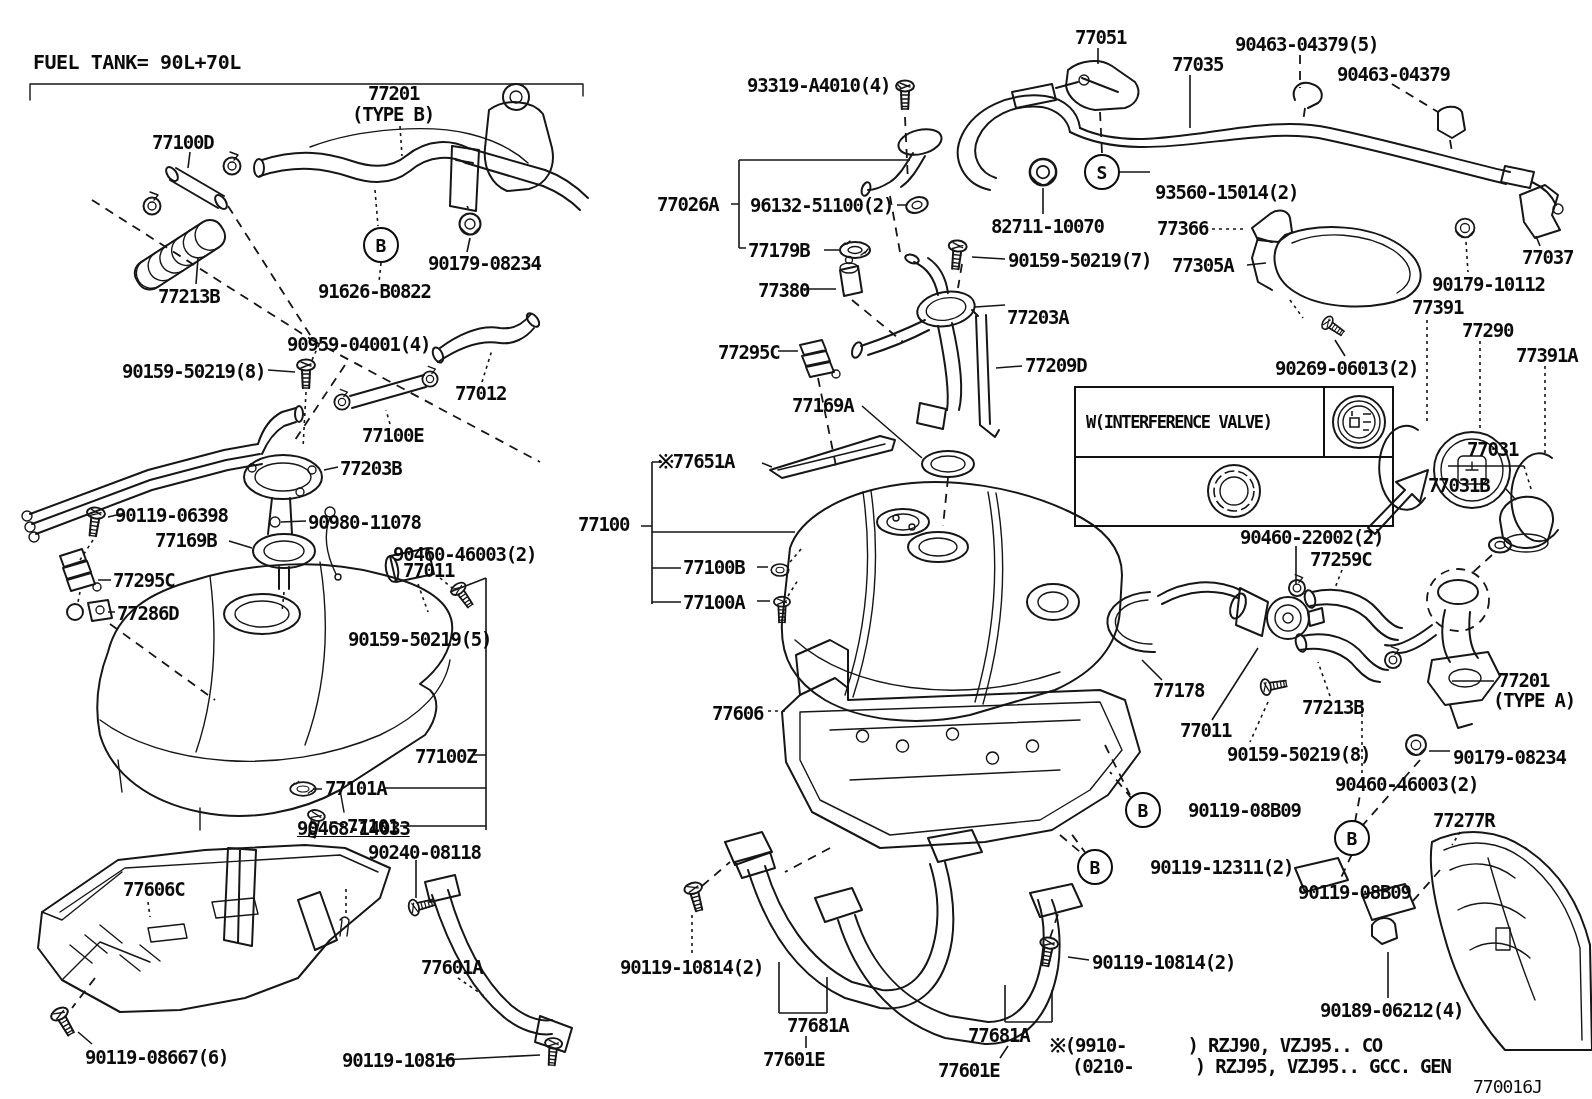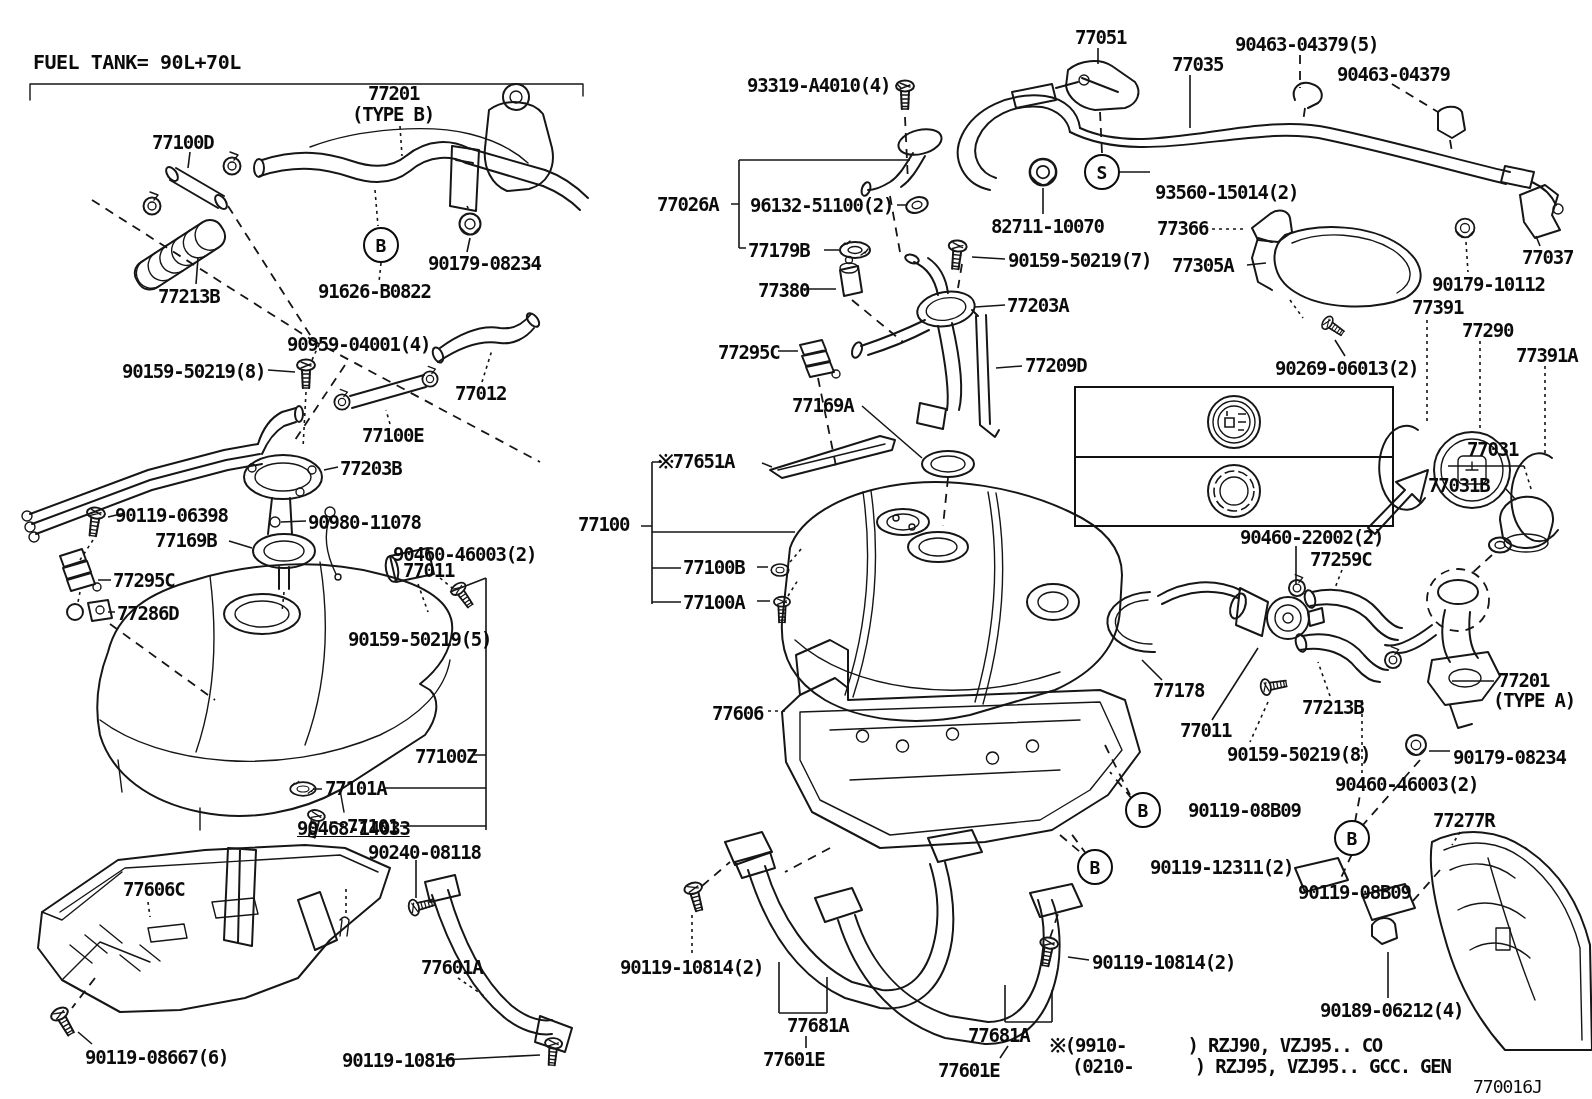--- a/index.html
+++ b/index.html
@@ -326,20 +326,21 @@
       <path class="lead" d="M1388,998 V952"></path>
       <path class="dot" d="M1460,832 L1452,845"></path>
     </g>
   </svg>
 
   <div id="page-title">FUEL TANK= 90L+70L</div>
   <div id="figure-code">770016J</div>
 
   <div id="iv-table">
       <div class="iv-row">
+        <div class="iv-cell-label">W(INTERFERENCE VALVE)</div>
         <div class="iv-cell-icon">
           <svg width="62" height="62" viewBox="0 0 62 62">
             <circle cx="31" cy="31" r="26" fill="none" stroke="#161616" stroke-width="2"></circle>
             <circle cx="31" cy="31" r="21" fill="none" stroke="#161616" stroke-width="1.4"></circle>
             <circle cx="31" cy="31" r="16" fill="none" stroke="#161616" stroke-width="1.4"></circle>
             <path d="M22,27 h9 v9 h-9 z M35,23 h8 M35,31 h8 M35,39 h6 M24,20 v5" fill="none" stroke="#161616" stroke-width="1.6"></path>
           </svg>
         </div>
       </div>
       <div class="iv-row">
@@ -381,21 +382,21 @@
       <div class="callout" style="left: 123px; top: 880px;">77606C</div>
       <div class="callout" style="left: 397px; top: 958px; margin-left: 24px;">77601A</div>
       <div class="callout" style="left: 85px; top: 1048px;">90119-08667(6)</div>
       <div class="callout" style="left: 342px; top: 1051px;">90119-10816</div>
       <div class="callout" style="left: 747px; top: 76px;">93319-A4010(4)</div>
       <div class="callout" style="left: 657px; top: 195px; text-align: right;">77026A</div>
       <div class="callout" style="left: 750px; top: 196px;">96132-51100(2)</div>
       <div class="callout" style="left: 748px; top: 241px;">77179B</div>
       <div class="callout" style="left: 758px; top: 281px;">77380</div>
       <div class="callout" style="left: 1008px; top: 251px;">90159-50219(7)</div>
-      <div class="callout" style="left: 1007px; top: 296px;">77203A</div>
+      <div class="callout" style="left: 1007px; top: 308px;">77203A</div>
       <div class="callout" style="left: 718px; top: 343px;">77295C</div>
       <div class="callout" style="left: 1025px; top: 356px;">77209D</div>
       <div class="callout" style="left: 792px; top: 396px;">77169A</div>
       <div class="callout" style="left: 658px; top: 452px;">※77651A</div>
       <div class="callout" style="left: 578px; top: 515px;">77100</div>
       <div class="callout" style="left: 683px; top: 558px;">77100B</div>
       <div class="callout" style="left: 683px; top: 593px;">77100A</div>
       <div class="callout" style="left: 712px; top: 704px;">77606</div>
       <div class="callout" style="left: 1188px; top: 801px;">90119-08B09</div>
       <div class="callout" style="left: 1150px; top: 858px;">90119-12311(2)</div>

